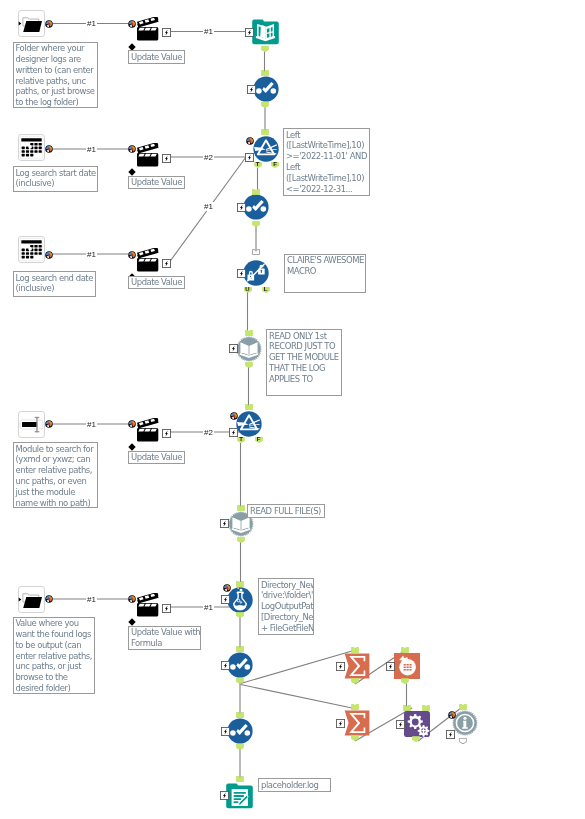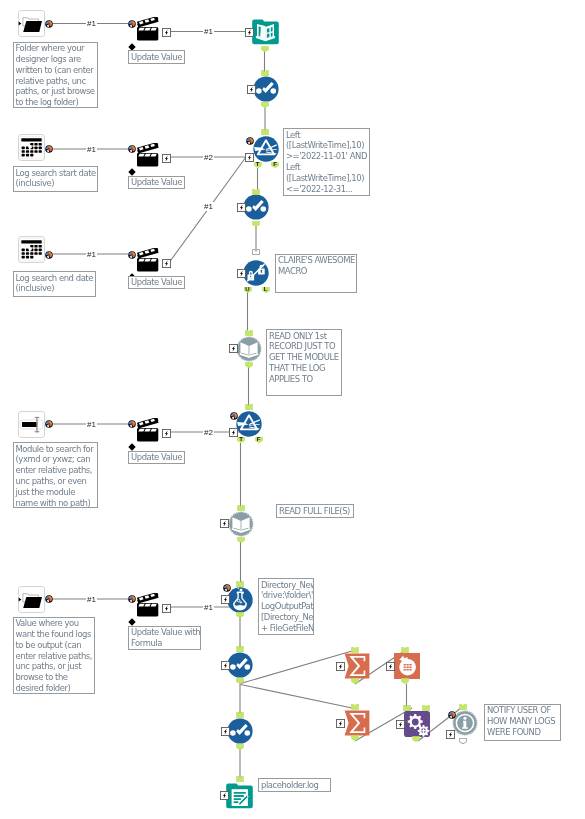--- a/index.html
+++ b/index.html
@@ -965,52 +965,49 @@
 <div class="cmt" style="left:128px;top:175.5px;width:57px;height:13.5px">Update Value</div>
 <div class="cmt" style="left:283px;top:128px;width:87px;height:68px">Left
 ([LastWriteTime],10)
 &gt;='2022-11-01' AND
 Left
 ([LastWriteTime],10)
 &lt;='2022-12-31...</div>
 <div class="cmt" style="left:12.5px;top:271px;width:83px;height:26px">Log search end date
 (inclusive)</div>
 <div class="cmt" style="left:128px;top:275.5px;width:57px;height:13.5px">Update Value</div>
-<div class="cmt" style="left:275px;top:253.5px;width:82px;height:39px">CLAIRE'S AWESOME
+<div class="cmt" style="left:284px;top:253.5px;width:82px;height:39px">CLAIRE'S AWESOME
 MACRO</div>
 <div class="cmt" style="left:266px;top:329px;width:76px;height:67px">READ ONLY 1st
 RECORD JUST TO
 GET THE MODULE
 THAT THE LOG
 APPLIES TO</div>
 <div class="cmt" style="left:12.5px;top:442px;width:85px;height:66px">Module to search for
 (yxmd or yxwz; can
 enter relative paths,
 unc paths, or even
 just the module
 name with no path)</div>
 <div class="cmt" style="left:128px;top:450.5px;width:57px;height:13.5px">Update Value</div>
-<div class="cmt" style="left:276px;top:504px;width:78px;height:14px">READ FULL FILE(S)</div>
+<div class="cmt" style="left:247px;top:504px;width:78px;height:14px">READ FULL FILE(S)</div>
 <div class="cmt" style="left:12.5px;top:616.5px;width:82px;height:77px">Value where you
 want the found logs
 to be output (can
 enter relative paths,
 unc paths, or just
 browse to the
 desired folder)</div>
 <div class="cmt" style="left:128px;top:625.5px;width:73px;height:24px">Update Value with
 Formula</div>
 <div class="cmt" style="left:258px;top:578px;width:56px;height:57px">Directory_New =
 'drive:\folder\'
 LogOutputPath =
 [Directory_New]
 + FileGetFileName...</div>
-<div class="cmt" style="left:484px;top:703.5px;width:77px;height:37px">NOTIFY USER OF
-HOW MANY LOGS
-WERE FOUND</div>
 <div class="cmt" style="left:258px;top:778px;width:73px;height:14px">placeholder.log</div>
 
 <div class="clabel" style="left:86px;top:19px">#1</div>
 <div class="clabel" style="left:203px;top:27px">#1</div>
 <div class="clabel" style="left:86px;top:144.5px">#1</div>
 <div class="clabel" style="left:203px;top:152.5px">#2</div>
 <div class="clabel" style="left:86px;top:249.5px">#1</div>
 <div class="clabel" style="left:203px;top:201.5px">#1</div>
 <div class="clabel" style="left:86px;top:419.5px">#1</div>
 <div class="clabel" style="left:203px;top:427.5px">#2</div>

